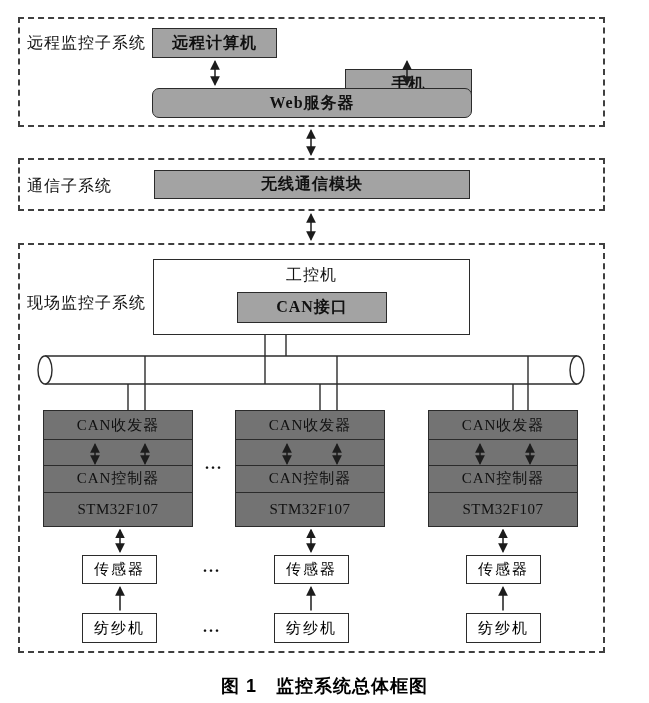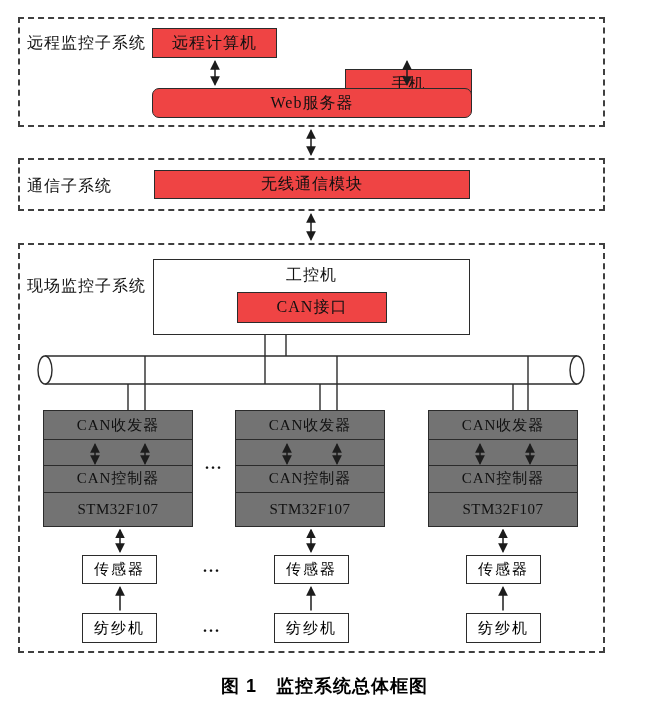--- a/index.html
+++ b/index.html
@@ -3,23 +3,23 @@
 <meta charset="utf-8">
 <style>
   html,body{margin:0;padding:0;background:#ffffff;}
   .page{
     position:relative;width:649px;height:703px;background:#ffffff;
     font-family:"Liberation Serif","DejaVu Serif",serif;color:#111111;overflow:hidden;
   }
   .dashed{position:absolute;border:2px dashed #3f3f3f;box-sizing:border-box;background:transparent;}
   .sys-label{position:absolute;font-size:16px;letter-spacing:1px;color:#111;white-space:nowrap;}
   .box{
-    position:absolute;border:1.4px solid #2b2b2b;background:#ef4444;box-sizing:border-box;
+    position:absolute;border:1.4px solid #2b2b2b;background:#a3a3a3;box-sizing:border-box;
     display:flex;align-items:center;justify-content:center;
-    font-size:16px;letter-spacing:1px;color:#111;white-space:nowrap;
+    font-size:16px;letter-spacing:1px;color:#111;white-space:nowrap;font-weight:bold;
   }
   .ipc-box{
     position:absolute;border:1.4px solid #2b2b2b;background:#ffffff;box-sizing:border-box;
     text-align:center;font-size:16px;letter-spacing:1px;color:#111;
   }
   .ipc-title{padding-top:5px;}
   .stack{
     position:absolute;border:1.4px solid #2b2b2b;background:#737373;box-sizing:border-box;
     display:flex;flex-direction:column;
   }
@@ -78,21 +78,21 @@
       </g>
       <g>
         <line x1="513" y1="384" x2="513" y2="410"></line>
         <line x1="528" y1="356" x2="528" y2="410"></line>
       </g>
     </g>
   </svg>
 
   <div class="sys-label" style="left:27px;top:33px;">远程监控子系统</div>
   <div class="sys-label" style="left:27px;top:176px;">通信子系统</div>
-  <div class="sys-label" style="left:27px;top:276px;">现场监控子系统</div>
+  <div class="sys-label" style="left:27px;top:293px;">现场监控子系统</div>
 
   <div class="box" style="left:152px;top:28px;width:125px;height:30px;">远程计算机</div>
   <div class="box" style="left:345px;top:28px;width:127px;height:30px;margin-top:41px;">手机</div>
   <div class="box" style="left:152px;top:88px;width:320px;height:30px;border-radius:7px;">Web服务器</div>
 
   <div class="box" style="left:154px;top:170px;width:316px;height:29px;">无线通信模块</div>
 
   <div class="ipc-box" style="left:153px;top:259px;width:317px;height:76px;">
     <div class="ipc-title">工控机</div>
   </div>

